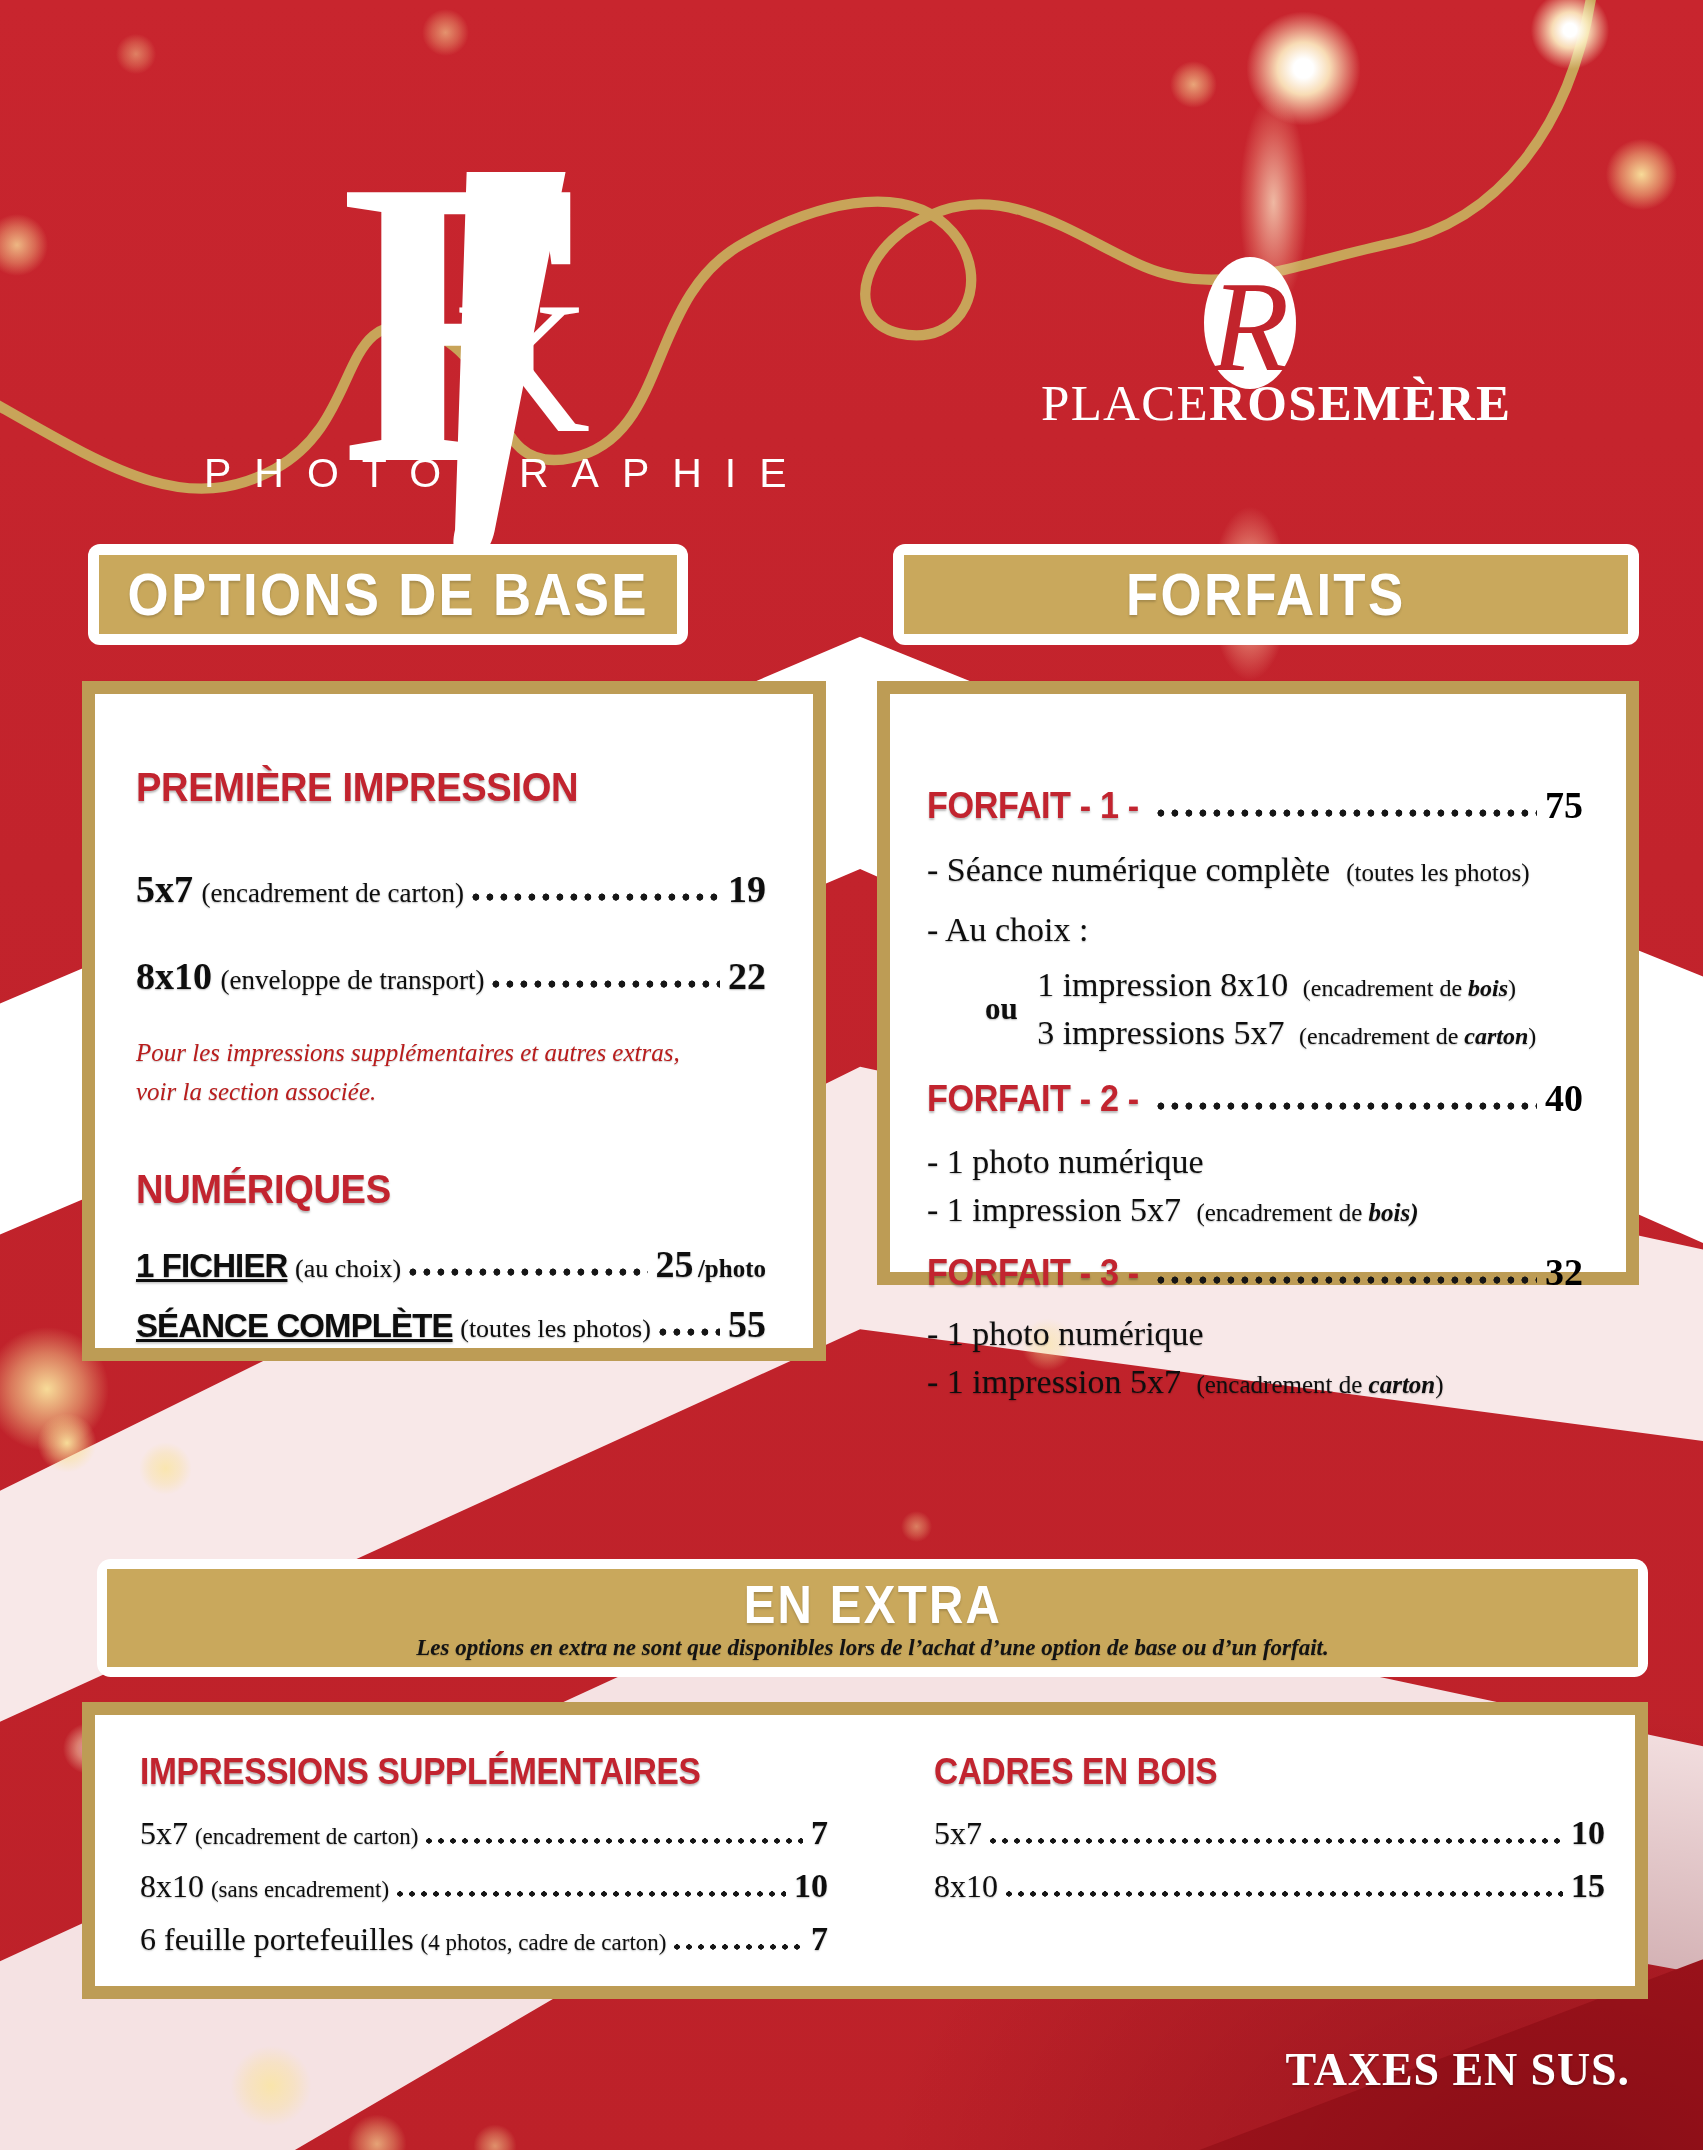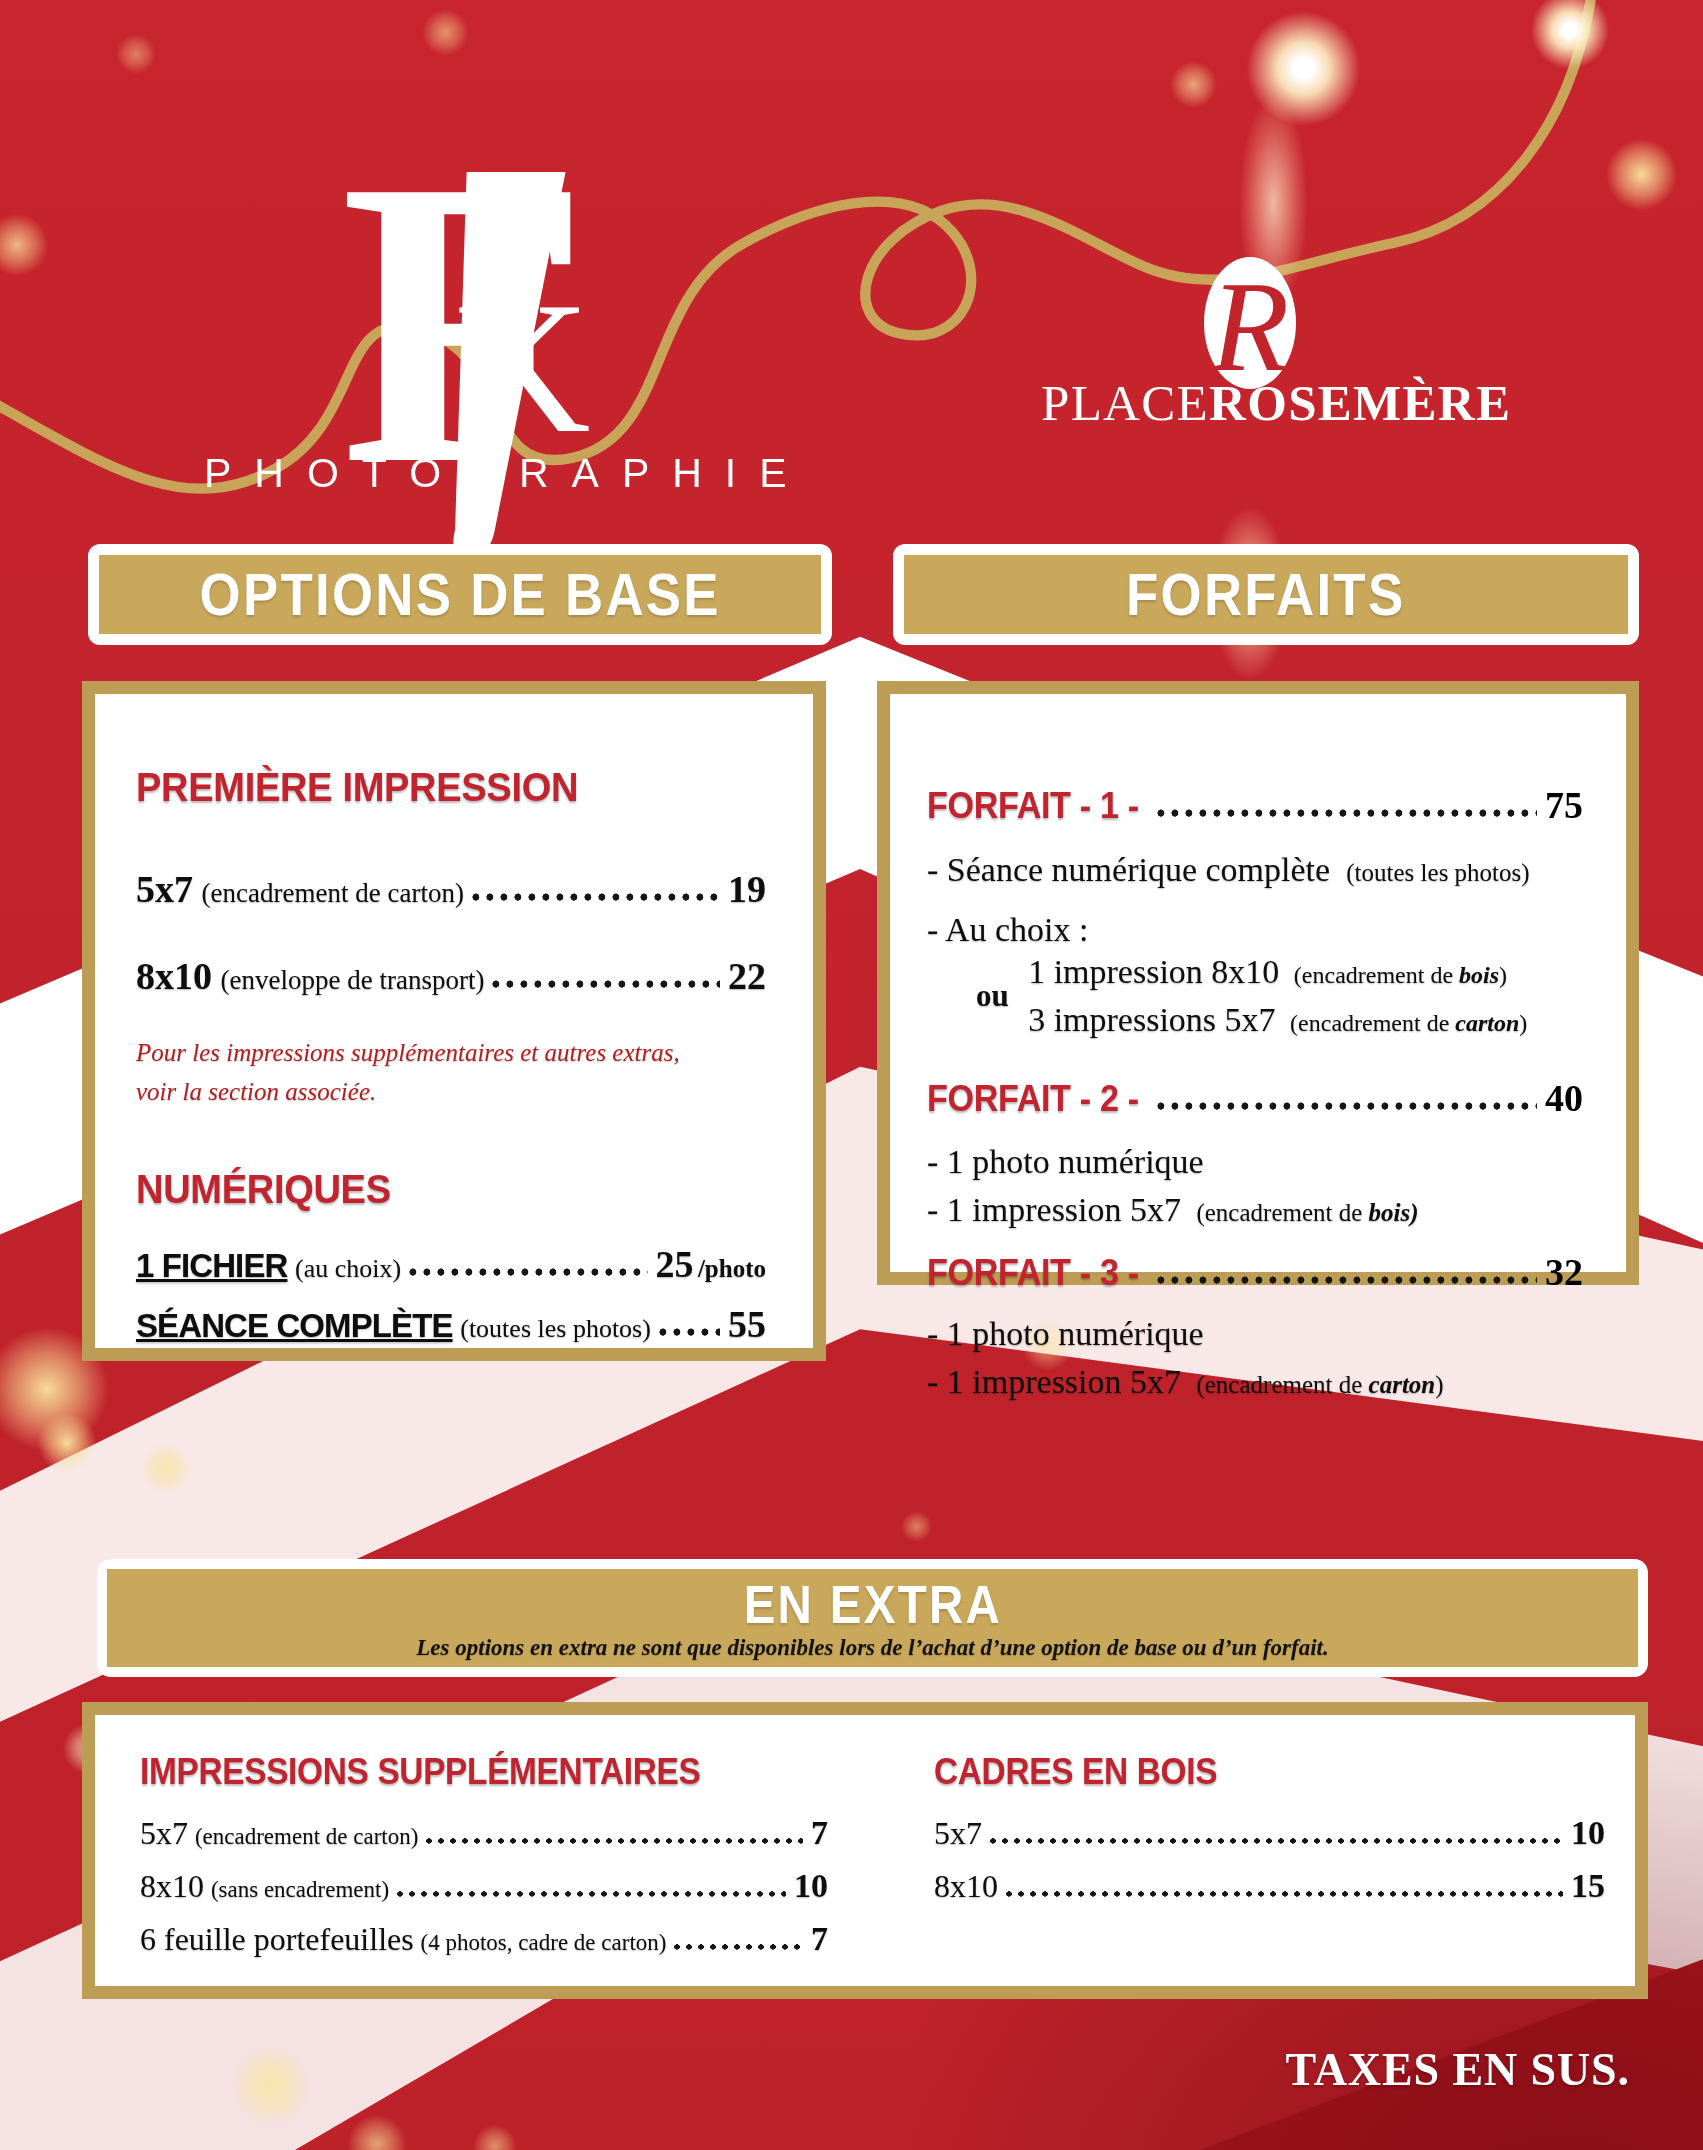--- a/index.html
+++ b/index.html
@@ -150,21 +150,21 @@
   <div class="fk-k">K</div>
   <div class="fk-word">PHOTOGRAPHIE</div>
 
   <div class="pr-circle">
     <span class="pr-r">R</span>
   </div>
   <div class="pr-word">
     <span>PLACE</span><span class="bold">ROSEMÈRE</span>
   </div>
 
-  <div class="banner" style="left:88px;top:544px;width:744px;height:101px;">
+  <div class="banner" style="left:88px;top:544px;width:600px;height:101px;">
     <div class="inner">
       <span class="banner-title">OPTIONS DE BASE</span>
     </div>
   </div>
   <div class="banner" style="left:893px;top:544px;width:746px;height:101px;">
     <div class="inner">
       <span class="banner-title">FORFAITS</span>
     </div>
   </div>
 
@@ -211,21 +211,21 @@
     <div class="f-title-row" style="top:92px;">
       <span class="f-title">FORFAIT - 1 -</span>
       <span class="dots"></span>
       <span class="price">75</span>
     </div>
     <div class="f-line" style="top:159px;">
       <span>- Séance numérique complète</span>
       <span class="paren" style="margin-left:7.7px;">(toutes les photos)</span>
     </div>
     <div class="f-line" style="top:219px;">- Au choix :</div>
-    <div class="choice" style="top:261px;">
+    <div class="choice" style="top:274px;margin-left:9px;">
       <span class="ou">ou</span>
       <span class="lines">
         <span class="cline">
           <span>1 impression 8x10</span>
           <span class="paren" style="margin-left:6px;"><span>(encadrement de </span><span class="em">bois</span><span>)</span></span>
         </span>
         <span class="cline">
           <span>3 impressions 5x7</span>
           <span class="paren" style="margin-left:6px;"><span>(encadrement de </span><span class="em">carton</span><span>)</span></span>
         </span>

